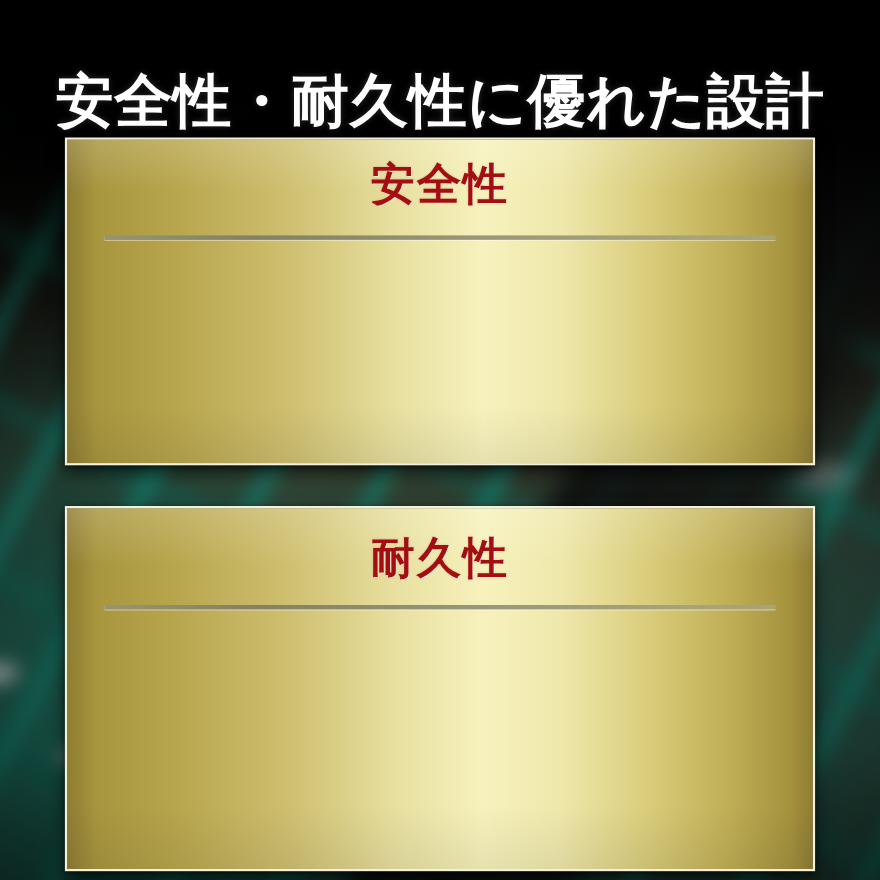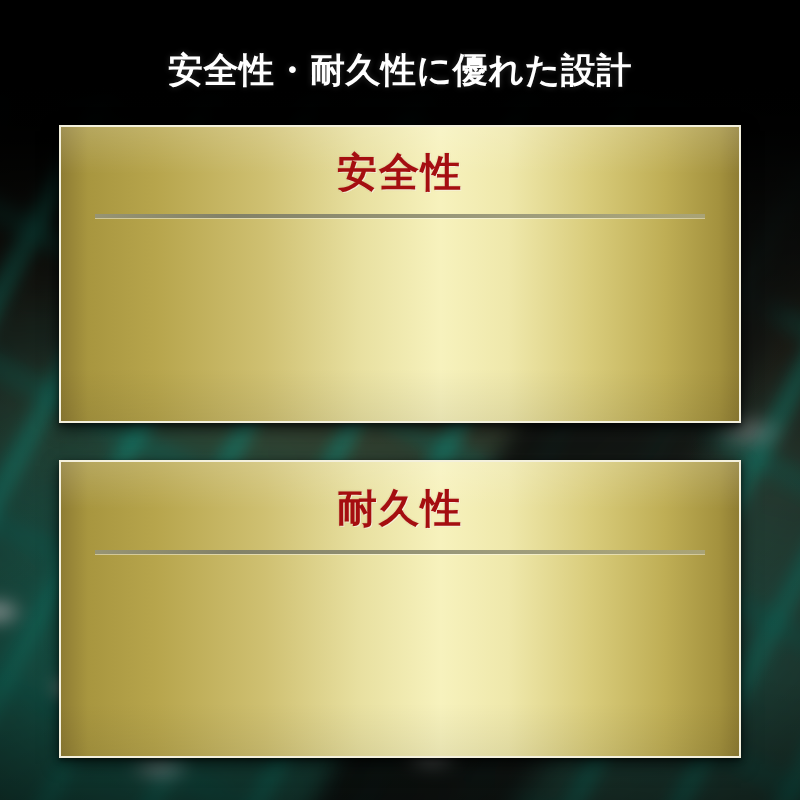--- a/index.html
+++ b/index.html
@@ -61,21 +61,21 @@
   }
 
   
   #page-title {
     position: absolute;
     top: 28px;
     left: 0;
     width: 800px;
     text-align: center;
     color: #ffffff;
-    font-size: 35px;
+    font-size: 53px;
     line-height: 1.08;
     font-weight: 700;
     letter-spacing: .5px;
     text-shadow: 0 0 6px rgba(255,255,255,.18);
     white-space: nowrap;
   }
 
   
   .card {
     position: absolute;
@@ -92,22 +92,22 @@
         #cfc071 30%,
         #e8e0a0 44%,
         #f7f2bd 56%,
         #efe8ab 66%,
         #d9cc7b 78%,
         #bfae55 89%,
         #a4923e 97%,
         #8f7d33 100%);
     box-shadow: 0 6px 16px rgba(0,0,0,.62), 0 2px 5px rgba(0,0,0,.5);
   }
-  #card-safety   { top: 125px; height: 298px; }
-  #card-durability { top: 460px; height: 298px; }
+  #card-safety   { top: 125px; height: 298px; font-family: Liberation Mono, monospace; }
+  #card-durability { top: 460px; height: 332px; }
 
   .card-heading {
     text-align: center;
     color: #a50e10;
     font-size: 40px;
     font-weight: 700;
     line-height: 1;
     letter-spacing: 2px;
     text-shadow: 1px 1px 0 rgba(255,255,255,.55), 0 0 2px rgba(120,20,20,.25);
   }

